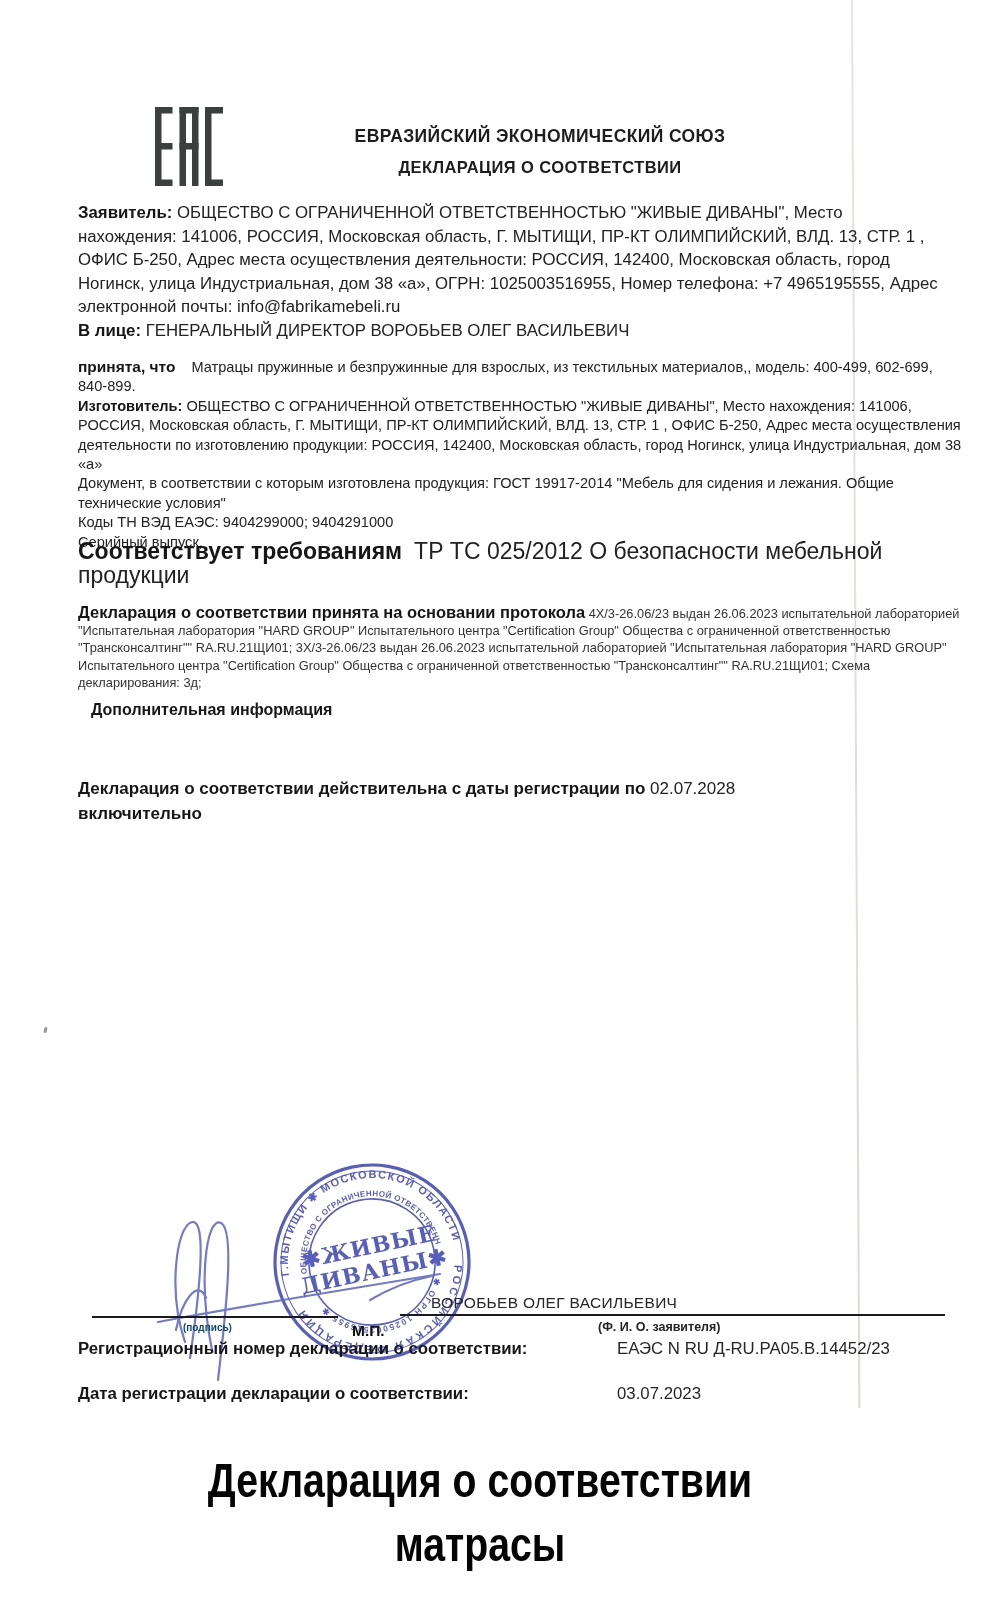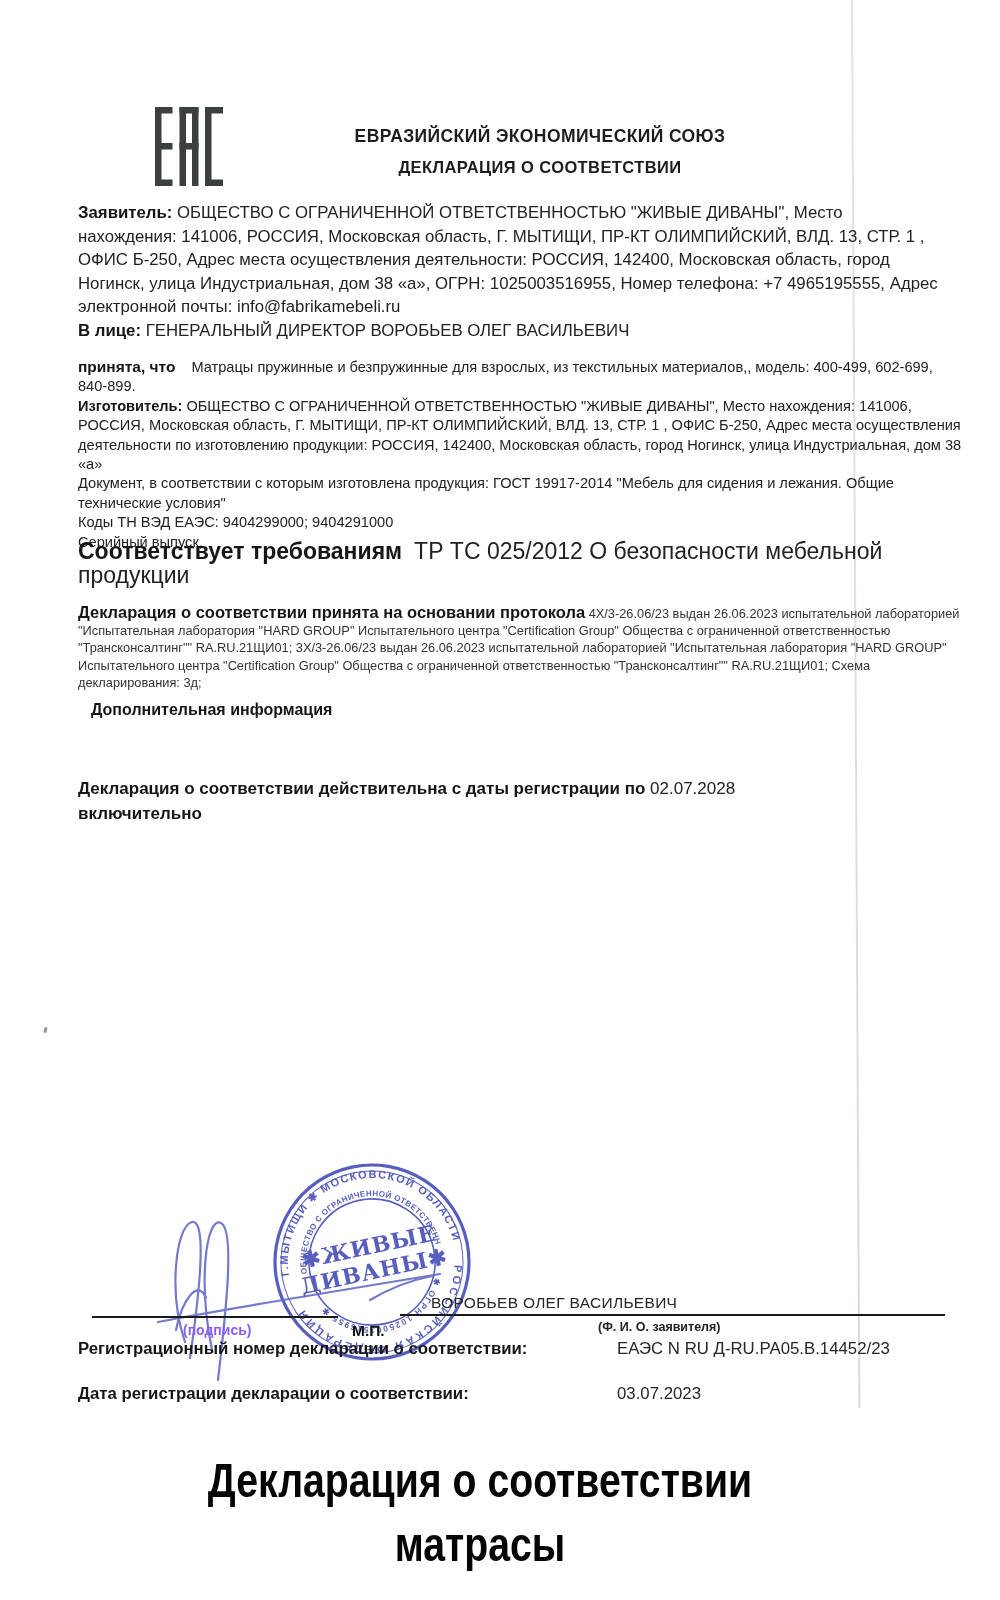--- a/index.html
+++ b/index.html
@@ -32,21 +32,21 @@
   #additional{left:91px;top:701px;font-size:16px;font-weight:bold;color:#161616;}
   #validity{left:78px;top:776px;width:860px;font-size:17px;line-height:25px;}
   
   #stamp{left:267px;top:1157px;transform:rotate(-12deg);opacity:.92;}
   #sig-svg{left:140px;top:1180px;}
   #mp{left:352px;top:1284px;font-size:15.5px;font-weight:bold;color:#111;margin-top:38px;}
   #fio-name{left:431px;top:1294px;font-size:15.5px;color:#262626;letter-spacing:.3px;}
   .sig-line{height:2px;background:#1a1a1a;}
   #line-sign{left:92px;top:1316px;width:246px;}
   #line-fio{left:400px;top:1314px;width:545px;}
-  #cap-sign{left:183px;top:1322px;font-size:14px;font-weight:bold;color:#8b5cf6;}
+  #cap-sign{left:183px;top:1322px;font-size:10px;font-weight:bold;color:#0c4a6e;}
   #cap-fio{left:598px;top:1320px;font-size:12.5px;font-weight:bold;color:#222;}
   .reg-row{left:78px;width:890px;font-size:16.8px;}
   .reg-row .val{position:absolute;left:539px;font-weight:normal;color:#262626;white-space:nowrap;}
   #reg1{top:1339px;} #reg2{top:1384px;}
   
   #footer-title{left:0;top:1448px;width:960px;text-align:center;color:#050505;
     font-weight:bold;font-size:49px;line-height:64px;
     transform:scaleX(0.8);transform-origin:50% 0;}
   
   .ring-t{fill:#4a51b8;font-family:"Liberation Sans",sans-serif;font-weight:bold;}

